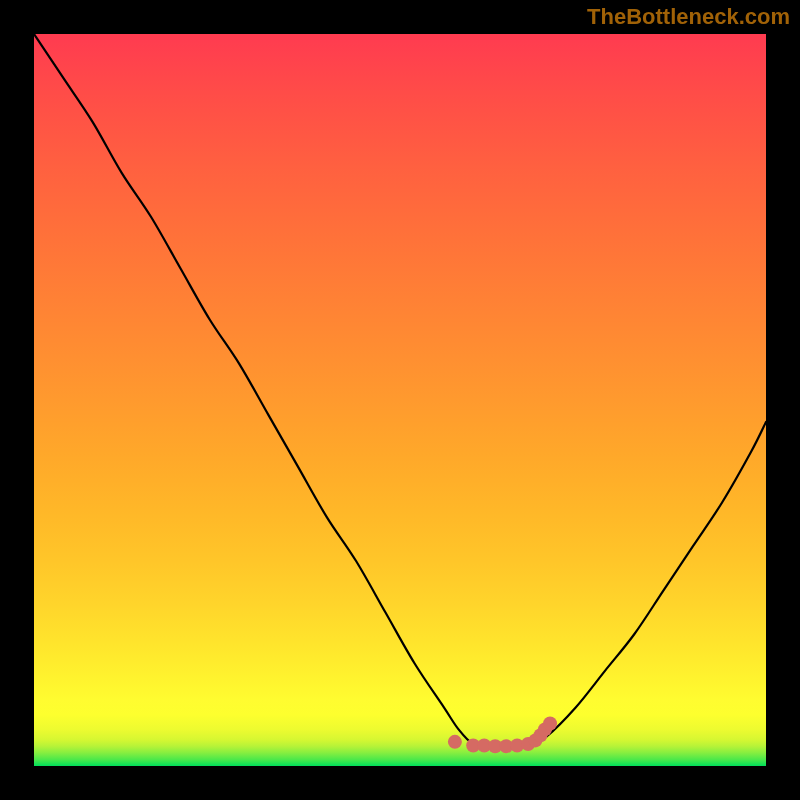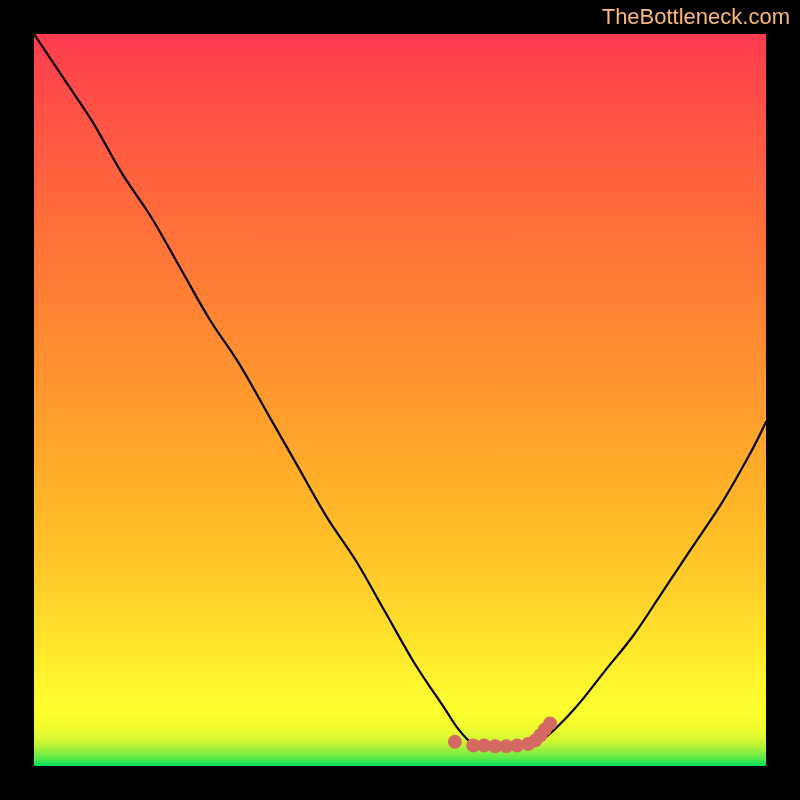--- a/index.html
+++ b/index.html
@@ -7,24 +7,24 @@
   .container {
     width: 800px;
     height: 800px;
     position: relative;
     background: #000;
   }
   .watermark {
     position: absolute;
     top: 4px;
     right: 10px;
-    color: #fdba74;
+    color: #a16207;
     font-family: Arial, sans-serif;
     font-size: 22px;
-    font-weight: normal;
+    font-weight: bold;
     z-index: 10;
   }
   .plot-area {
     position: absolute;
     left: 34px;
     top: 34px;
     width: 732px;
     height: 732px;
     
     background: linear-gradient(to top,

